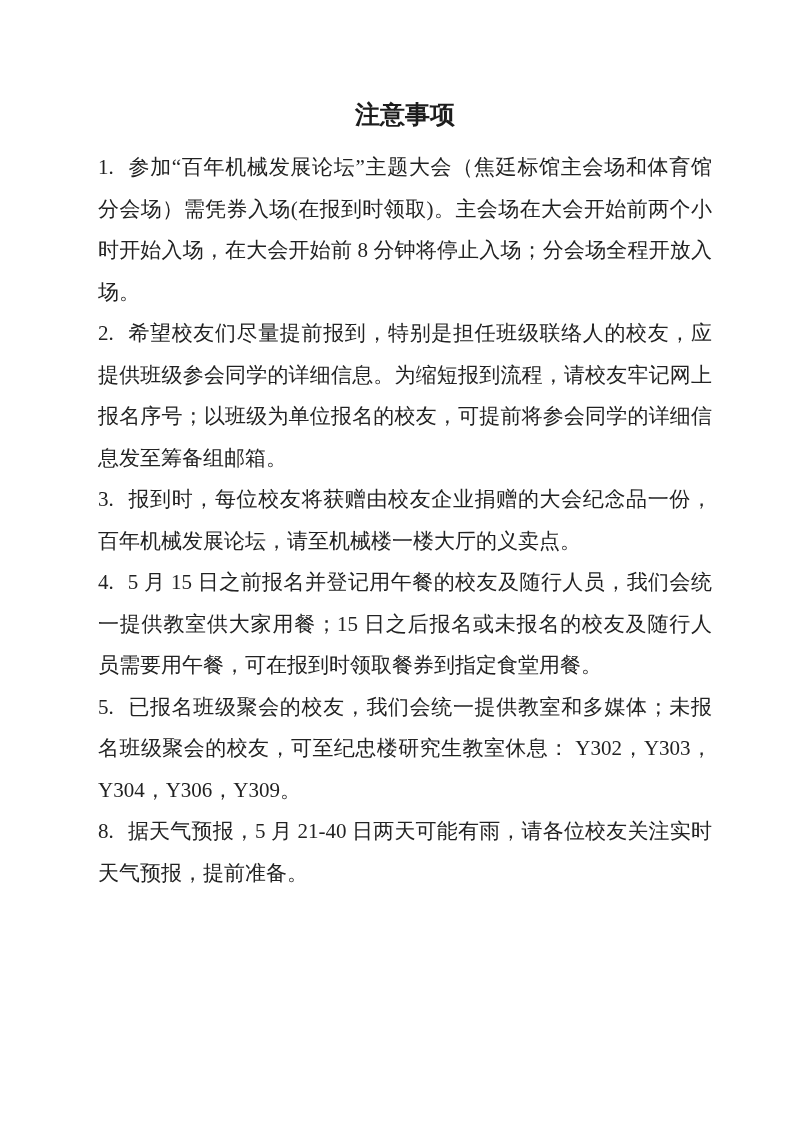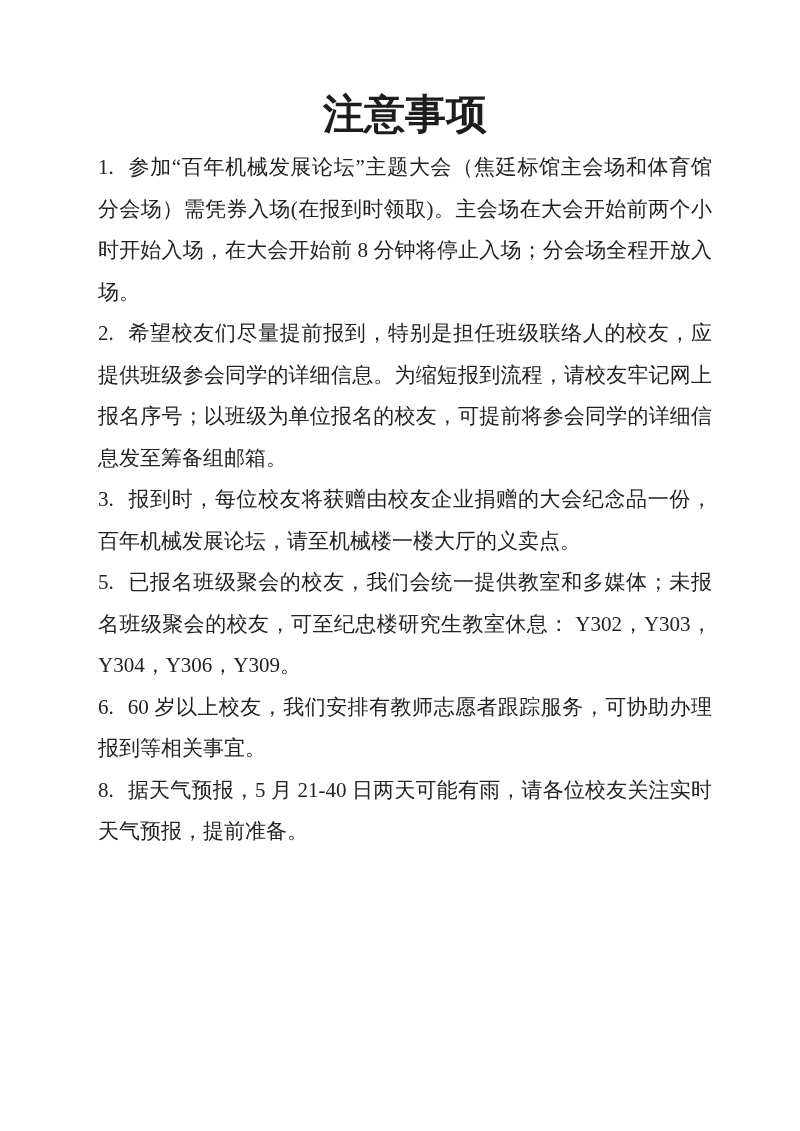--- a/index.html
+++ b/index.html
@@ -15,21 +15,21 @@
     box-sizing: border-box;
     padding-top: 96px;
     overflow: hidden;
   }
   .doc-title {
     margin: 0;
     padding: 0 88px 0 98px;
     text-align: center;
     font-family: "Liberation Sans", "DejaVu Sans", sans-serif;
     font-weight: 700;
-    font-size: 41px;
+    font-size: 25px;
     line-height: 36px;
     color: #1d1d1d;
     letter-spacing: 0px;
   }
   .content {
     margin: 15px 88px 0 98px;
   }
   .item {
     margin: 0;
     font-family: "Liberation Serif", "DejaVu Serif", serif;
@@ -49,21 +49,21 @@
 
 <div class="page">
   <h1 class="doc-title">注意事项</h1>
   <div class="content" id="items-container">
   <p class="item"><span class="num">1.</span><span class="txt">参加“百年机械发展论坛”主题大会（焦廷标馆主会场和体育馆分会场）需凭券入场(在报到时领取)。主会场在大会开始前两个小时开始入场，在大会开始前 8 分钟将停止入场；分会场全程开放入场。</span></p>
 
   <p class="item"><span class="num">2.</span><span class="txt">希望校友们尽量提前报到，特别是担任班级联络人的校友，应提供班级参会同学的详细信息。为缩短报到流程，请校友牢记网上报名序号；以班级为单位报名的校友，可提前将参会同学的详细信息发至筹备组邮箱。</span></p>
 
   <p class="item"><span class="num">3.</span><span class="txt">报到时，每位校友将获赠由校友企业捐赠的大会纪念品一份，百年机械发展论坛，请至机械楼一楼大厅的义卖点。</span></p>
 
+  <p class="item"><span class="num">4.</span><span class="txt">5 月 15 日之前报名并登记用午餐的校友及随行人员，我们会统一提供教室供大家用餐；15 日之后报名或未报名的校友及随行人员需要用午餐，可在报到时领取餐券到指定食堂用餐。</span></p>
 
   <p class="item"><span class="num">5.</span><span class="txt">已报名班级聚会的校友，我们会统一提供教室和多媒体；未报名班级聚会的校友，可至纪忠楼研究生教室休息： Y302，Y303，Y304，Y306，Y309。</span></p>
 
-  <p class="item"><span class="num">6.</span><span class="txt">60 岁以上校友，我们安排有教师志愿者跟踪服务，可协助办理报到等相关事宜。</span></p>
 
 
   <p class="item"><span class="num">8.</span><span class="txt">据天气预报，5 月 21-40 日两天可能有雨，请各位校友关注实时天气预报，提前准备。</span></p>
 </div>
 </div>
 
 </body></html>

